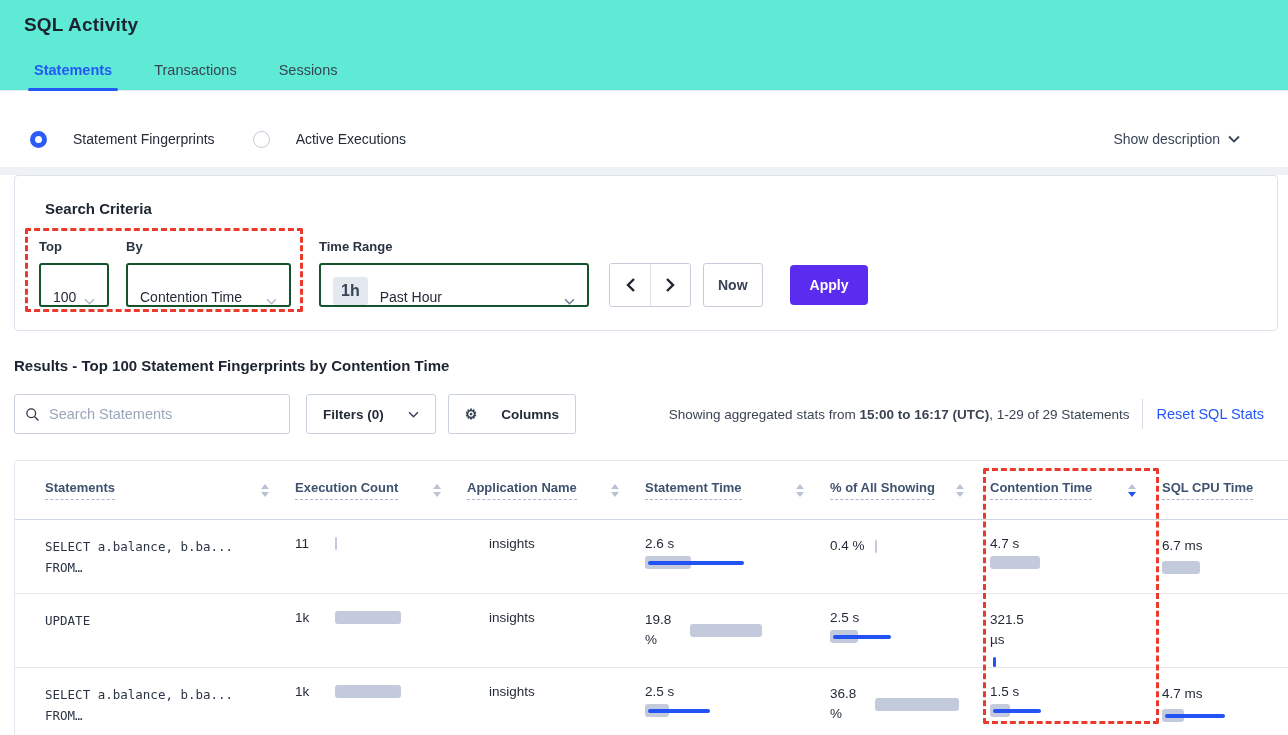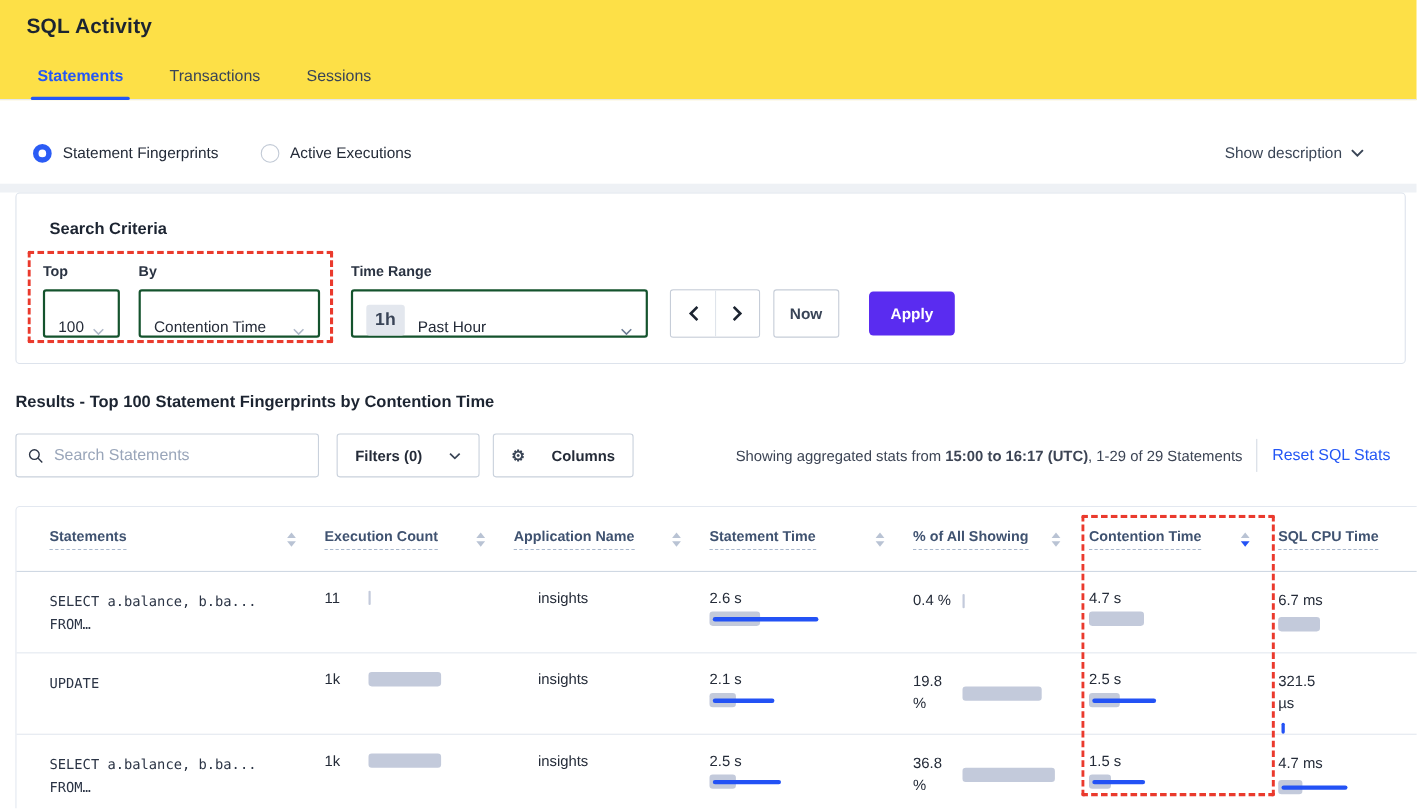--- a/index.html
+++ b/index.html
@@ -1,31 +1,31 @@
 <!DOCTYPE html>
 <html><head>
 <meta charset="utf-8">
 <style>
   * { margin:0; padding:0; box-sizing:border-box; }
   html,body { width:1288px; height:735px; }
   body { font-family:"Liberation Sans", sans-serif; background:#ffffff; color:#242b38; }
   .page { position:relative; width:1288px; height:735px; overflow:hidden; background:#fff; }
 
   
-  .top-area { background:#fde047; padding:14px 0 0 24px; }
+  .top-area { background:#5eead4; padding:14px 0 0 24px; }
   .page-title { font-size:19px; font-weight:700; color:#1c2431; letter-spacing:.2px; }
   .tabs { display:flex; gap:42px; margin:26px 0 0 10px; }
   .tab { font-size:14.5px; color:#394457; padding-bottom:13px; cursor:pointer; position:relative; }
   .tab.active { color:#2457f5; font-weight:600; }
   .tab.active::after { content:""; position:absolute; left:-6px; right:-6px; bottom:0; height:3px; background:#2457f5; border-radius:2px; }
   .tabbar-border { border-bottom:1px solid #e4e8ee; margin-top:-1px; }
 
   
   .radio-band { background:#fff; height:56px; display:flex; align-items:center; padding:0 30px; margin-top:20px; }
-  .radio-item { display:flex; align-items:center; gap:10px; margin-right:38px; cursor:pointer; }
+  .radio-item { display:flex; align-items:center; gap:26px; margin-right:38px; cursor:pointer; }
   .radio-dot { width:17px; height:17px; border-radius:50%; background:#fff; }
   .radio-dot.on { border:5px solid #2b5cf5; }
   .radio-dot.off { border:1px solid #c2cad6; }
   .radio-label { font-size:14px; color:#242b38; }
   .show-desc { margin-left:auto; display:flex; align-items:center; gap:8px; font-size:14px; color:#3a4556; cursor:pointer; padding-right:18px; }
   .gray-strip { height:8px; background:#eef1f5; }
 
   
   .card { background:#fff; border:1px solid #dde3ec; border-radius:4px; }
   .criteria-card { margin:0 10px 0 14px; height:156px; padding:24px 0 0 30px; }
@@ -290,27 +290,20 @@
 
     <div class="t-grid t-row">
       <div class="sql">
         <div>UPDATE</div>
       </div>
       <div class="inline-cell">
         <span class="txt">1k</span>
         <span class="gbar" style="width: 66px;"></span>
       </div>
       <div class="app-cell">insights</div>
-      <div>
-        <div class="cell-val">2.1 s</div>
-        <div class="bar-stack">
-          <span class="g" style="width: 24px;"></span>
-          <span class="b" style="width: 56px; height: 4px;"></span>
-        </div>
-      </div>
       <div class="inline-cell">
         <span class="pct-txt">19.8 %</span>
         <span class="gbar" style="width: 72px;"></span>
       </div>
       <div>
         <div class="cell-val">2.5 s</div>
         <div class="bar-stack">
           <span class="g" style="width: 28px;"></span>
           <span class="b" style="width: 58px; height: 4px;"></span>
         </div>

